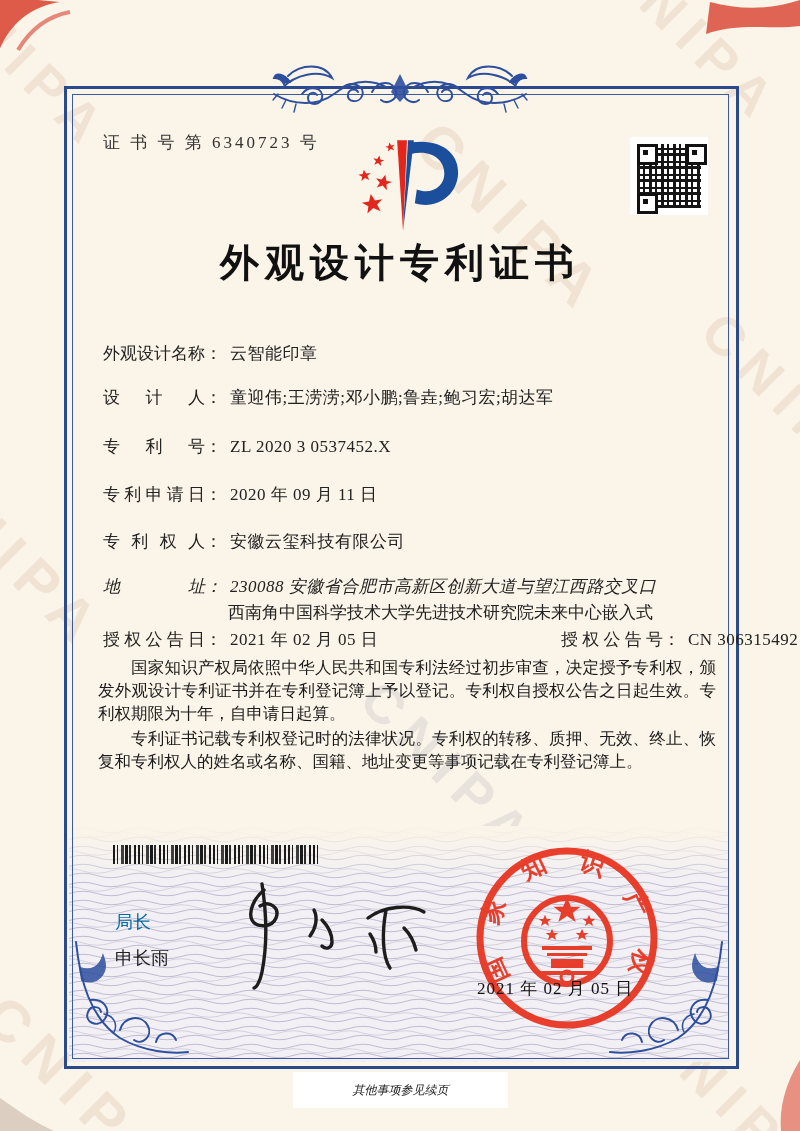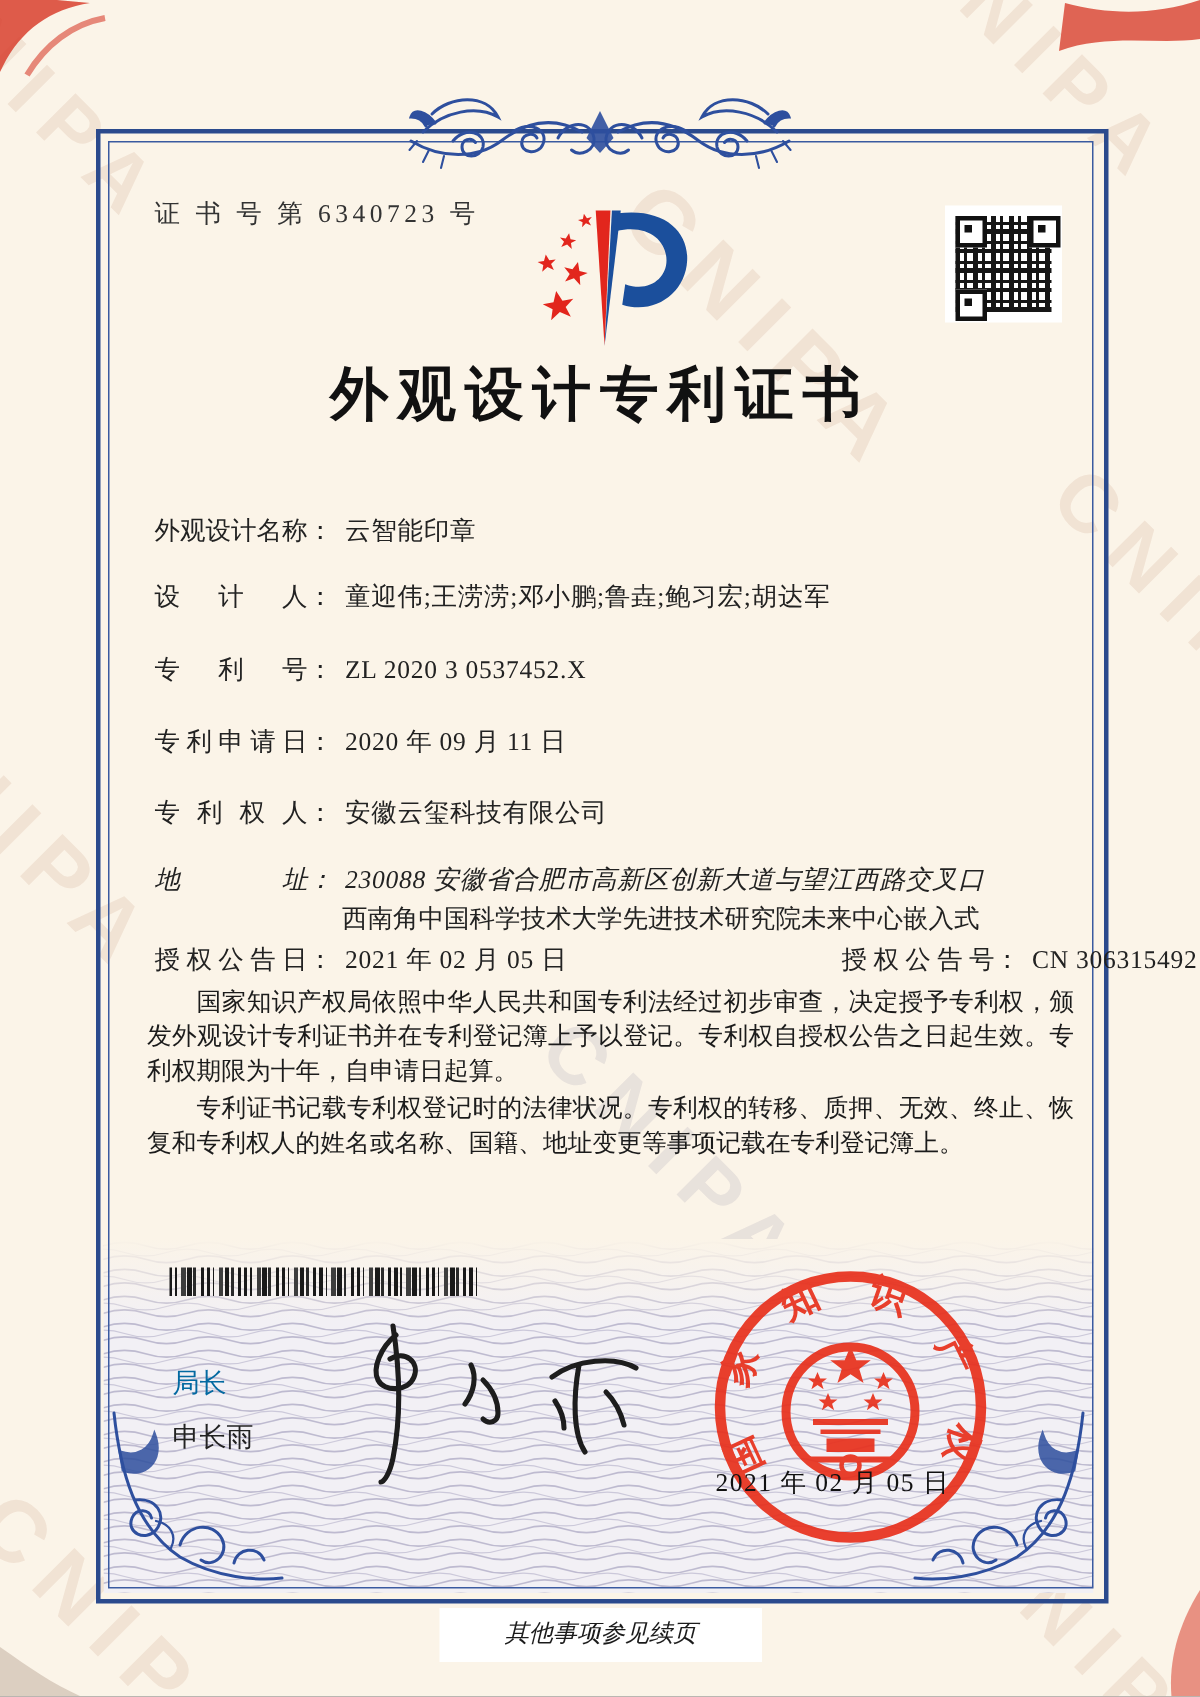--- a/index.html
+++ b/index.html
@@ -54,21 +54,21 @@
   .signer-name{position:absolute;left:115px;top:946px;font-size:18px;
       font-family:"Liberation Sans","DejaVu Sans",sans-serif;color:#222;}
   .sig{position:absolute;left:218px;top:876px;}
   
   .seal{position:absolute;left:472px;top:843px;}
   .seal-date{position:absolute;left:477px;top:977px;width:185px;font-size:17px;color:#111;
              letter-spacing:1px;white-space:nowrap;}
   
   .pageinfo{position:absolute;left:0;right:0;top:1031px;text-align:center;font-size:15px;letter-spacing:2px;color:#333;}
   .note{position:absolute;left:293px;top:1072px;width:215px;height:36px;background:#fff;
-        text-align:center;line-height:36px;font-size:16px;font-style:italic;color:#1b1b1b;}
+        text-align:center;line-height:36px;font-size:12px;font-style:italic;color:#1b1b1b;}
   
   .orn{position:absolute;}
   .artifact{position:absolute;}
 </style>
 </head>
 <body>
 
 <div class="page">
 
   <div class="wm" style="left:-35px;top:-40px;">CNIPA</div>

